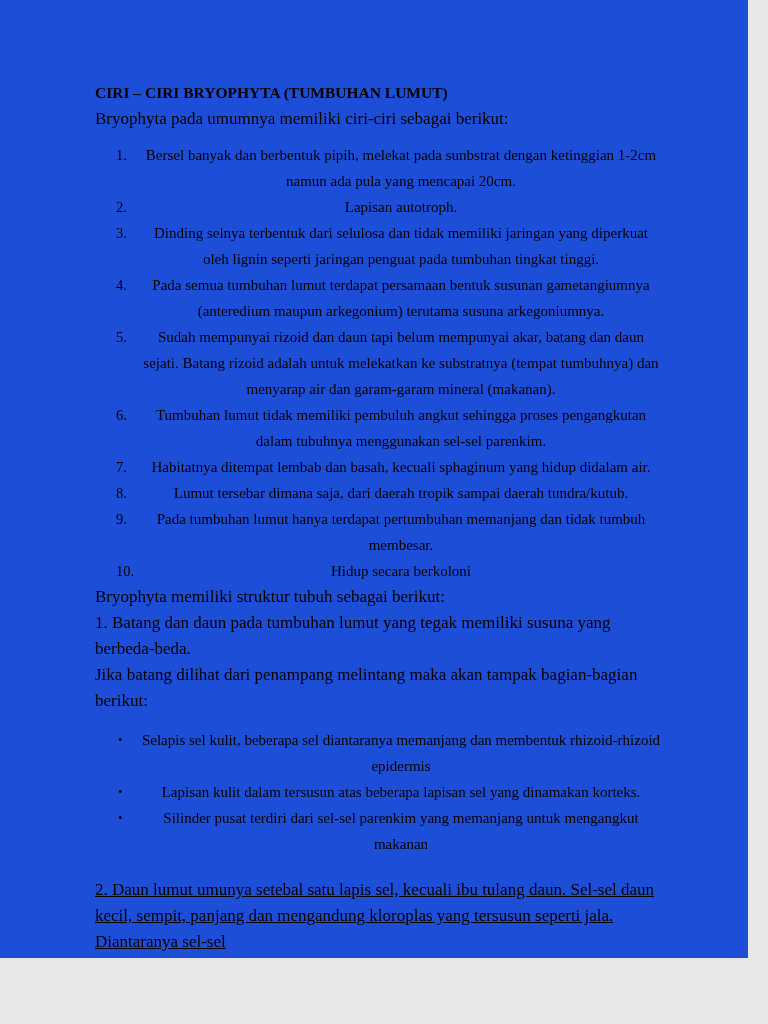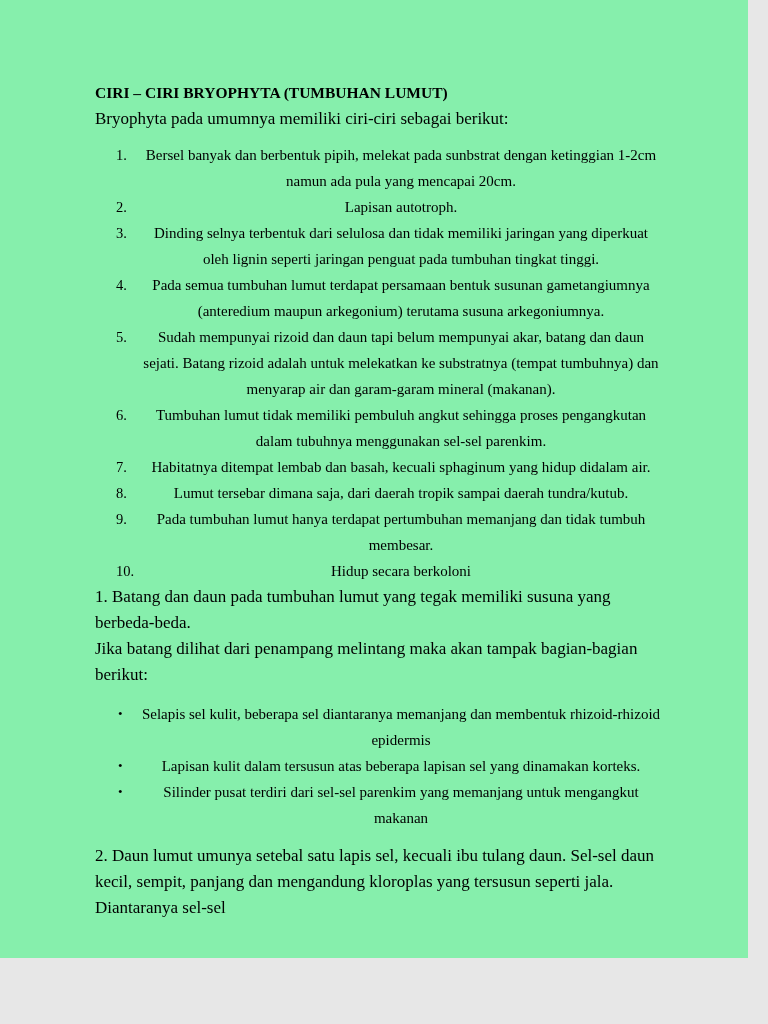--- a/index.html
+++ b/index.html
@@ -14,21 +14,21 @@
     height: 1024px;
     background: #e7e7e7;
     overflow: hidden;
   }
   .page {
     position: absolute;
     left: 0;
     top: 0;
     width: 748px;
     height: 958px;
-    background: #86efac;
+    background: #1d4ed8;
     padding: 80px 86px 40px 95px;
     font-size: 15px;
     line-height: 26px;
   }
   .heading {
     font-weight: bold;
     font-size: 15.5px;
   }
   .heading.second { margin-top: 14px; }
   .para { font-size: 17px; }
@@ -40,21 +40,21 @@
     width: 45px;
     padding-left: 21px;
     font-size: 14.5px;
   }
   .bullet-list .list-row .marker {
     padding-left: 23px;
     font-size: 13px;
     line-height: 26px;
   }
   .list-row .item-text { flex: 1 1 auto; text-align: center; }
-  .para3 { margin-top: 12px; }
+  .para3 { margin-top: 20px; text-decoration: underline; }
 </style>
 </head>
 <body>
 
 <div class="canvas">
   <div class="page">
 
     <div class="heading">CIRI – CIRI BRYOPHYTA (TUMBUHAN LUMUT)</div>
 
     <div class="para">Bryophyta pada umumnya memiliki ciri-ciri sebagai berikut:</div>
@@ -106,20 +106,21 @@
           <span class="item-text">Pada tumbuhan lumut hanya terdapat pertumbuhan memanjang dan tidak tumbuh membesar.</span>
         </div>
 
         <div class="list-row">
           <span class="marker">10.</span>
           <span class="item-text">Hidup secara berkoloni</span>
         </div>
       </div>
 
 
+    <div class="para">Bryophyta memiliki struktur tubuh sebagai berikut:</div>
 
     <div class="para">1. Batang dan daun pada tumbuhan lumut yang tegak memiliki susuna yang berbeda-beda.</div>
 
     <div class="para">Jika batang dilihat dari penampang melintang maka akan tampak bagian-bagian berikut:</div>
 
     <div class="bullet-list">
 
         <div class="list-row">
           <span class="marker">•</span>
           <span class="item-text">Selapis sel kulit, beberapa sel diantaranya memanjang dan membentuk rhizoid-rhizoid epidermis</span>

